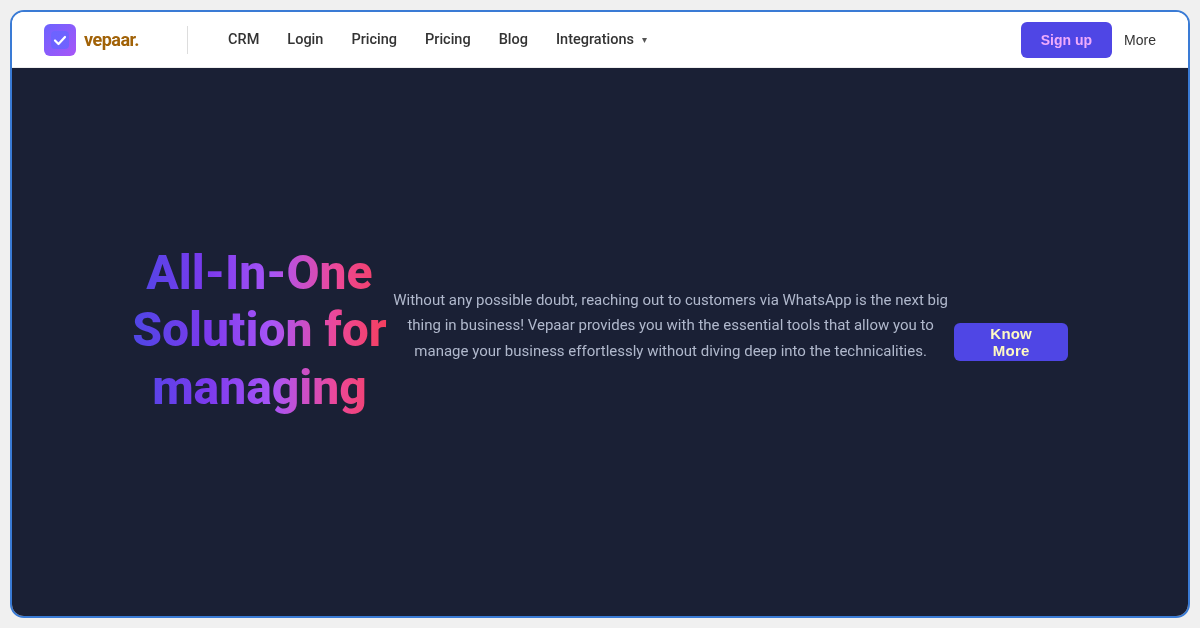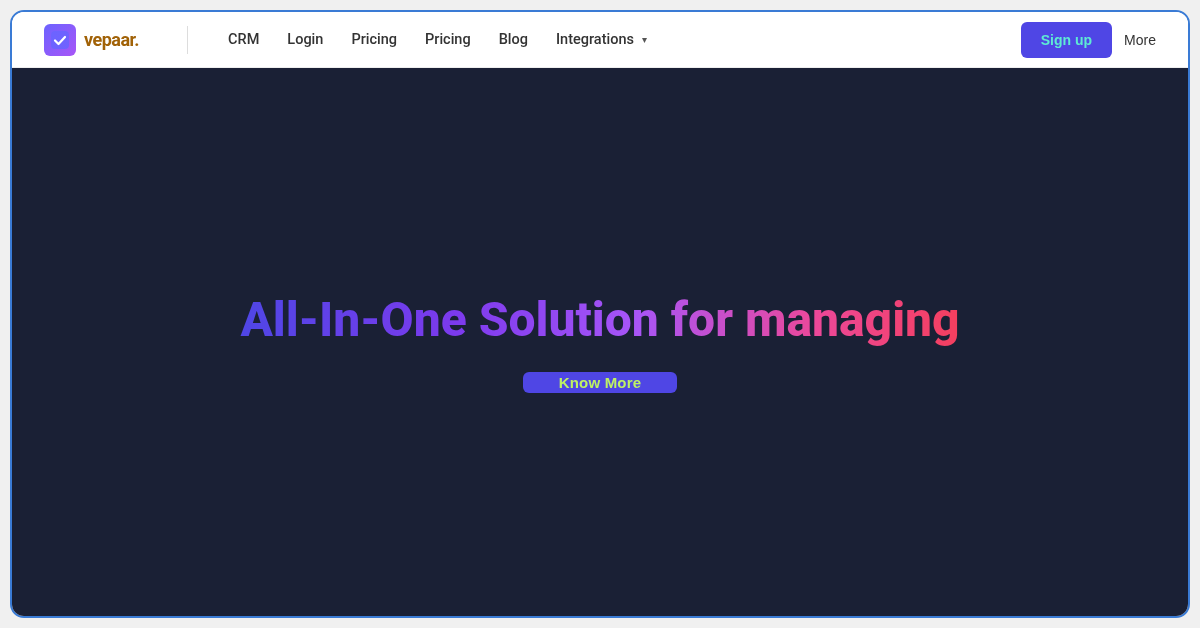--- a/index.html
+++ b/index.html
@@ -103,21 +103,21 @@
 
     .nav-actions {
       display: flex;
       align-items: center;
       gap: 12px;
       margin-left: auto;
     }
 
     .signup-btn {
       background: #4f46e5;
-      color: #5eead4;
+      color: #f0abfc;
       border: none;
       border-radius: 6px;
       padding: 10px 20px;
       font-size: 14px;
       font-weight: 600;
       cursor: pointer;
     }
 
     .login-btn {
       background: transparent;
@@ -126,21 +126,21 @@
       font-size: 14px;
       font-weight: 500;
       cursor: pointer;
     }
 
     
     .hero {
       flex: 1;
       background: #1a2035;
       display: flex;
-      flex-direction: column;
+      flex-direction: row;
       align-items: center;
       justify-content: center;
       text-align: center;
       padding: 40px 120px;
     }
 
     .hero-title {
       font-size: 48px;
       font-weight: 800;
       line-height: 1.2;
@@ -154,21 +154,21 @@
     .hero-subtitle {
       font-size: 15px;
       color: #b0b8cc;
       max-width: 680px;
       line-height: 1.7;
       margin-bottom: 32px;
     }
 
     .know-more-btn {
       background: #4f46e5;
-      color: #bef264;
+      color: #fef9c3;
       border: none;
       border-radius: 6px;
       padding: 2px 36px;
       font-size: 15px;
       font-weight: 600;
       cursor: pointer;
       letter-spacing: 0.2px;
     }
   </style>
 </head>
@@ -210,16 +210,17 @@
     <div class="nav-actions">
       <button class="signup-btn">Sign up</button>
       <button class="login-btn">More</button>
     </div>
   </nav>
 
   <section class="hero">
     <h1 class="hero-title">
       <span>All-In-One Solution for managing</span><br>
     </h1>
+    <p class="hero-subtitle">Without any possible doubt, reaching out to customers via WhatsApp is the next big thing in business! Vepaar provides you with the essential tools that allow you to manage your business effortlessly without diving deep into the technicalities.</p>
     <button class="know-more-btn">Know More</button>
   </section>
 
 </div>
 
 </body></html>

